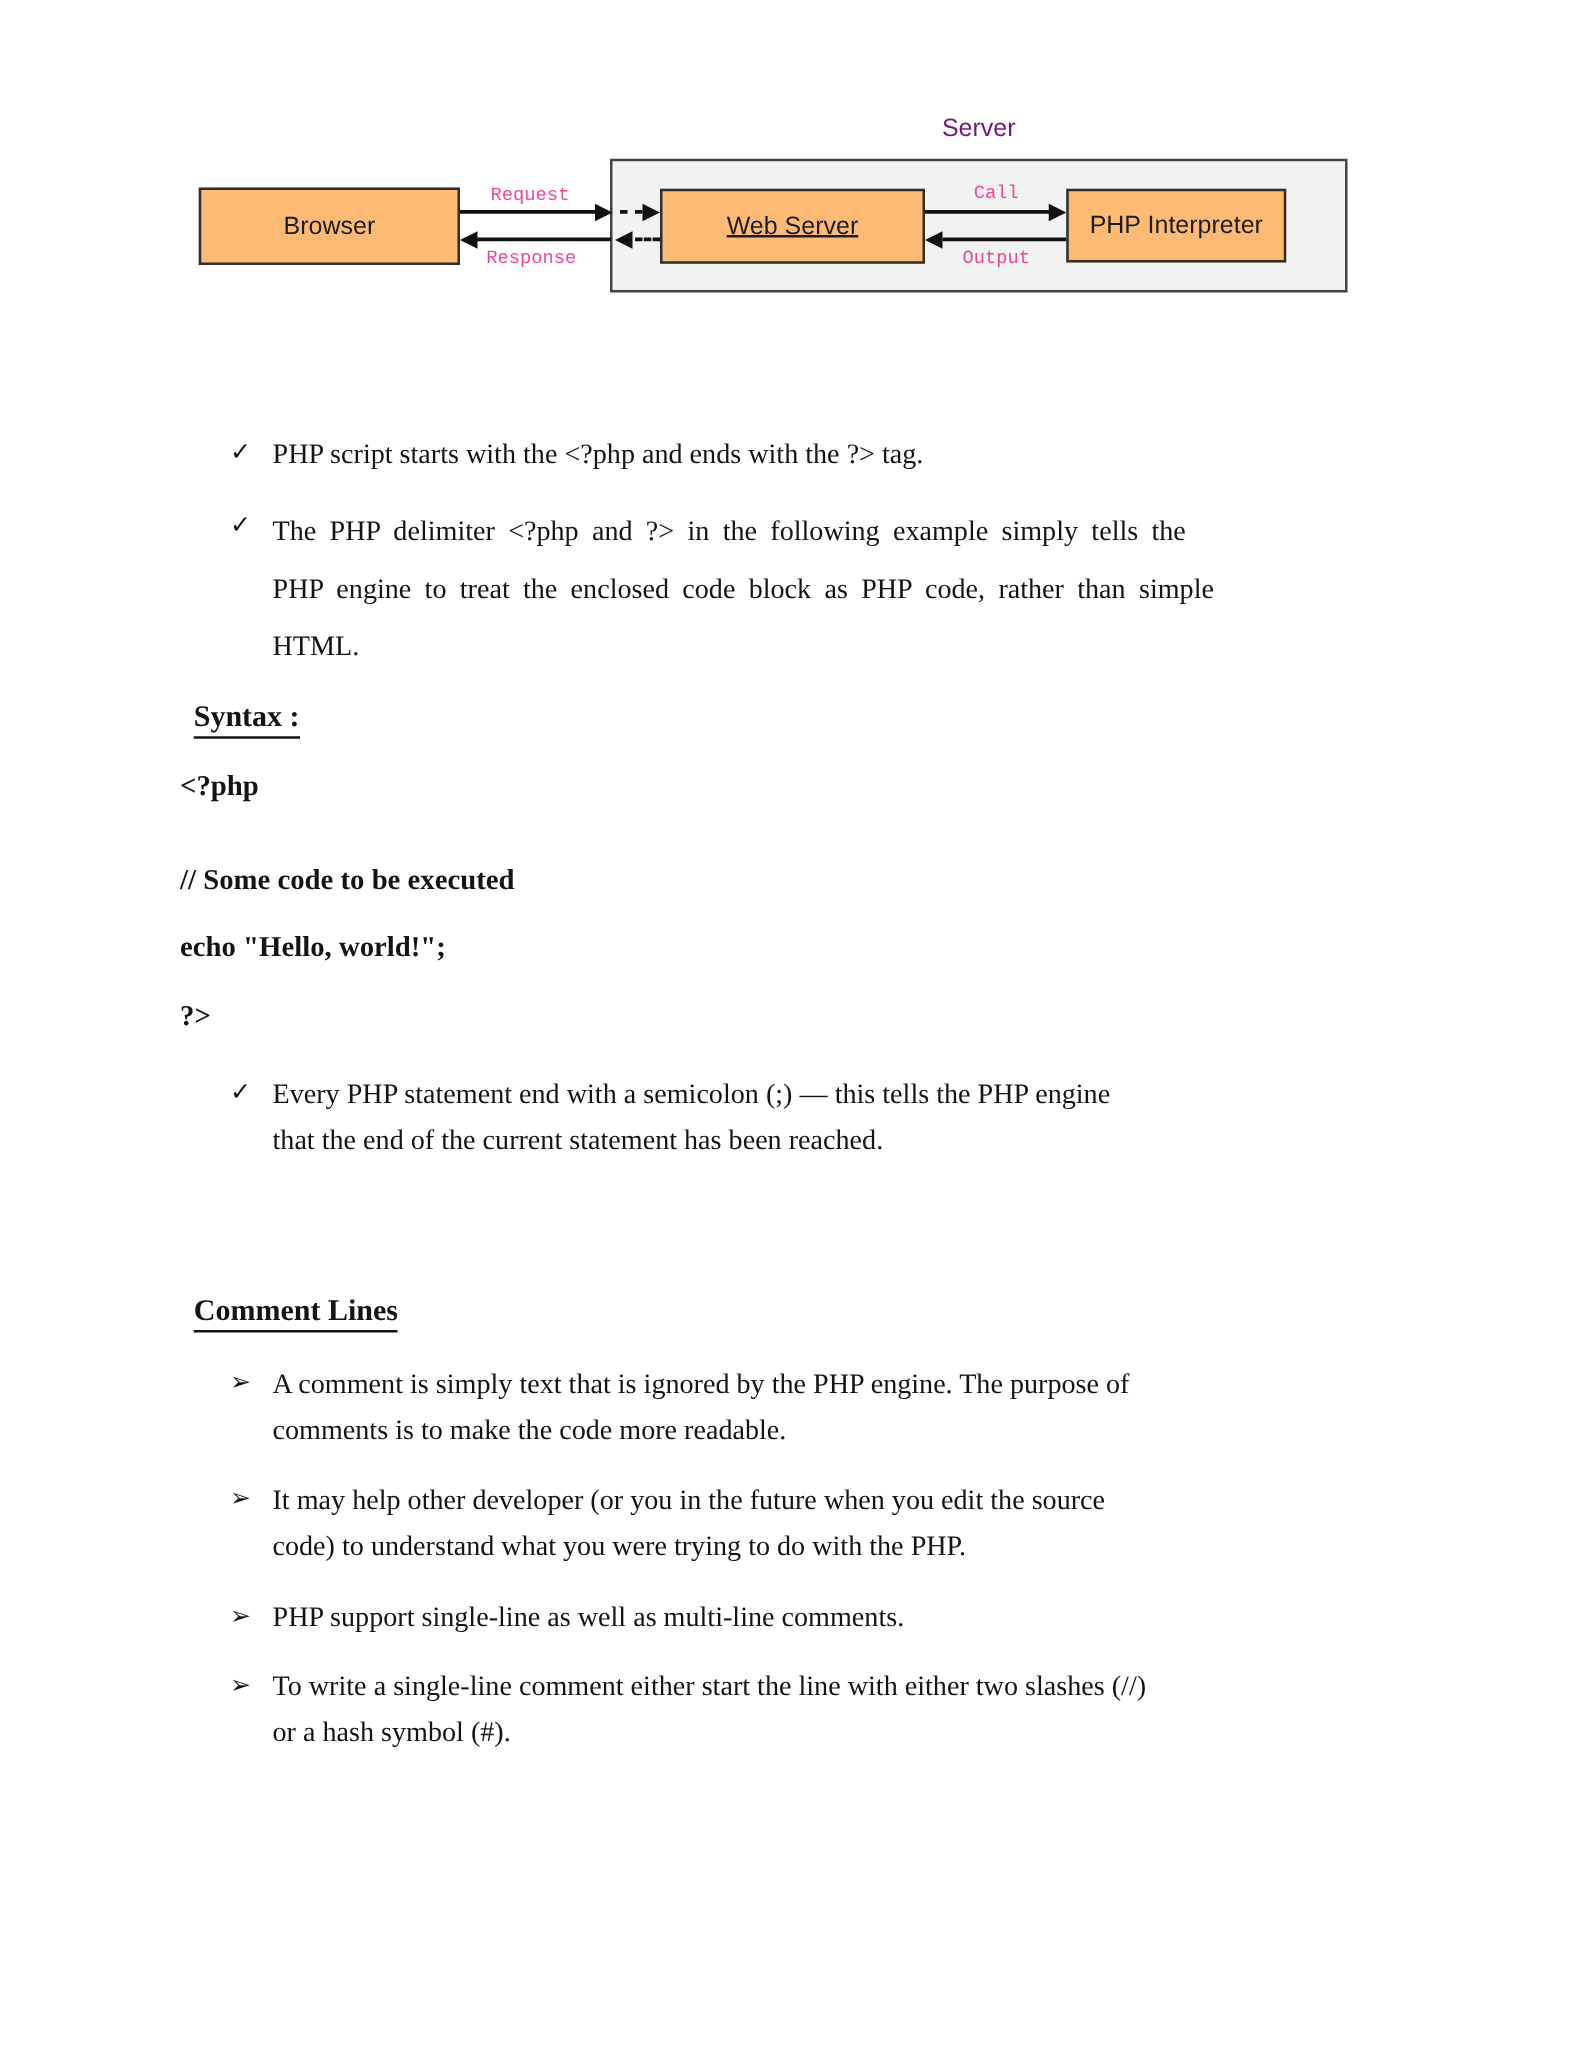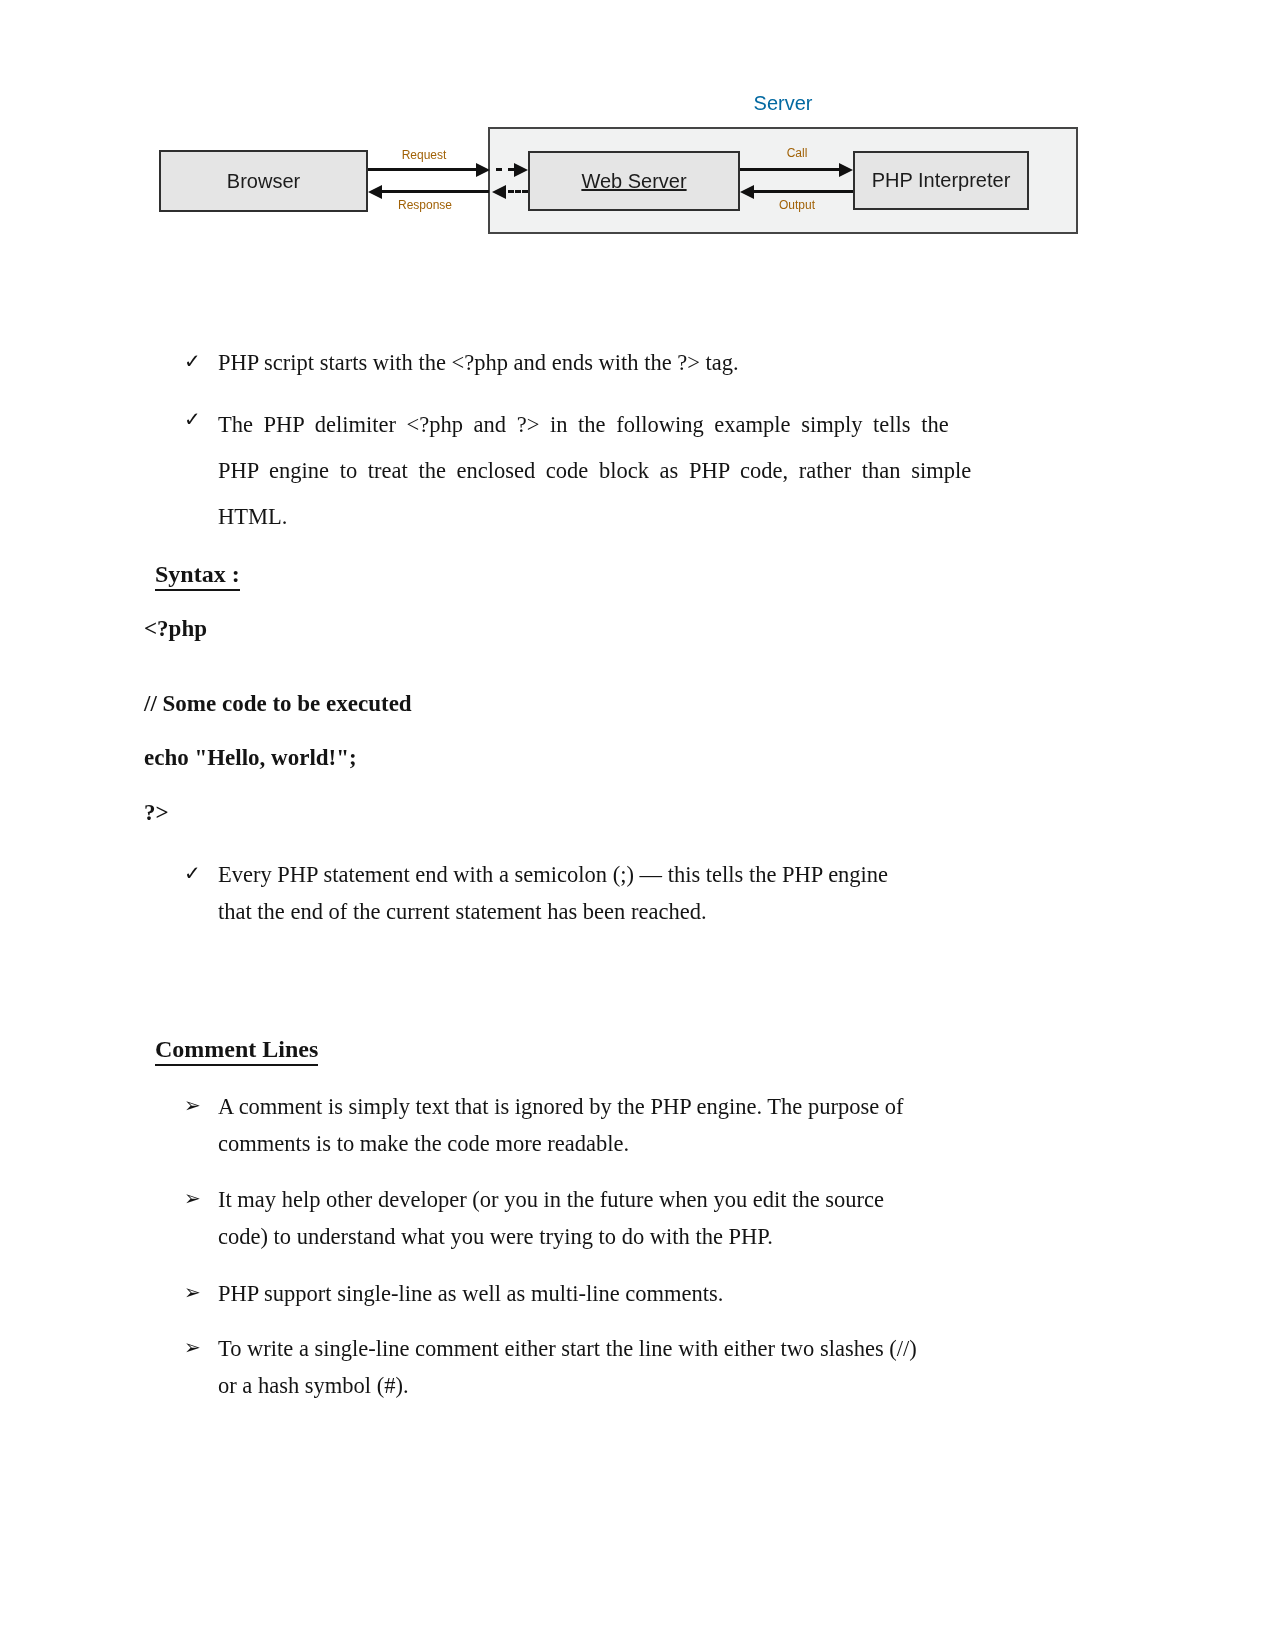--- a/index.html
+++ b/index.html
@@ -10,57 +10,57 @@
     background:#ffffff;
     font-family:"Liberation Serif", serif;
     color:#141414;
     overflow:hidden;
   }
 
   
   .dg-label{
     position:absolute;
     font-family:"Liberation Sans", sans-serif;
-    color:#0369a1;
+    color:#701a75;
     white-space:nowrap;
   }
   .server-label{
     top:92px;left:783px;transform:translateX(-50%);
     font-size:20px;
   }
   .box{
     position:absolute;
     display:flex;align-items:center;justify-content:center;
     font-family:"Liberation Sans", sans-serif;
     font-size:20px;color:#1c1c1c;
     box-sizing:border-box;
   }
   .server-box{
     left:488px;top:127px;width:590px;height:107px;
     background:#f1f2f2;border:2px solid #454545;
   }
   .component{
-    background:#e5e5e5;border:2px solid #2f2f2f;
+    background:#fdba74;border:2px solid #2f2f2f;
   }
   .browser-box{left:159px;top:150px;width:209px;height:62px;}
   .webserver-box{left:528px;top:151px;width:212px;height:60px;text-decoration:underline;}
   .php-box{left:853px;top:151px;width:176px;height:59px;text-align:right;}
 
   .hline{position:absolute;height:3px;background:#111;}
   .dashline{position:absolute;height:0;border-top:3px dashed #111;}
   .tri-r{position:absolute;width:0;height:0;
     border-top:7px solid transparent;border-bottom:7px solid transparent;
     border-left:14px solid #111;}
   .tri-l{position:absolute;width:0;height:0;
     border-top:7px solid transparent;border-bottom:7px solid transparent;
     border-right:14px solid #111;}
   .arrow-label{
     position:absolute;
-    font-family:Liberation Sans, sans-serif;
-    font-size:12px;color:#a16207;
+    font-family:Liberation Mono, monospace;
+    font-size:15px;color:#ec4899;
     transform:translateX(-50%);
     white-space:nowrap;
   }
 
   
   .main-heading{
     position:absolute;left:148px;top:286px;
     font-size:30px;font-weight:bold;
     border-bottom:3px solid #141414;
     padding-bottom:1px;

